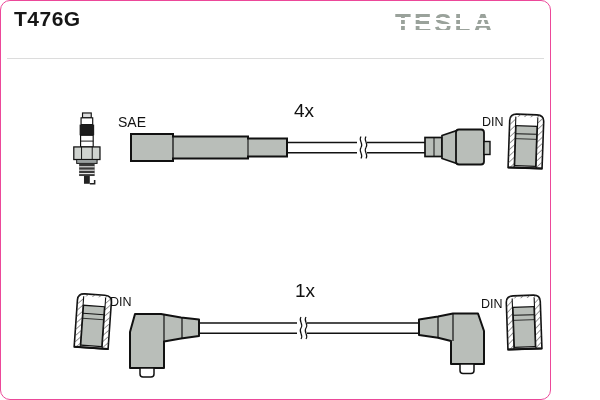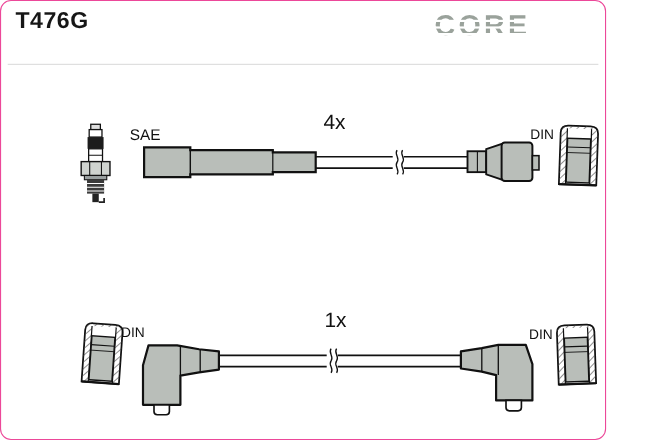--- a/index.html
+++ b/index.html
@@ -32,21 +32,21 @@
   text{font-family:"Liberation Sans",sans-serif;fill:#111;}
 </style>
 </head>
 <body>
 
 <div class="page">
 
   <div class="part-number">T476G</div>
 
   <div class="brand">
-    <div class="word">CORE</div>
+    <div class="word">TESLA</div>
     <div class="stripe s1"></div>
     <div class="stripe s2"></div>
     <div class="stripe s3"></div>
   </div>
 
   <div class="header-rule"></div>
 
   <svg class="diagram" width="600" height="400" viewBox="0 0 600 400">
     <defs>
       <pattern id="hatchP" width="4.5" height="4.5" patternUnits="userSpaceOnUse" patternTransform="rotate(45)">

